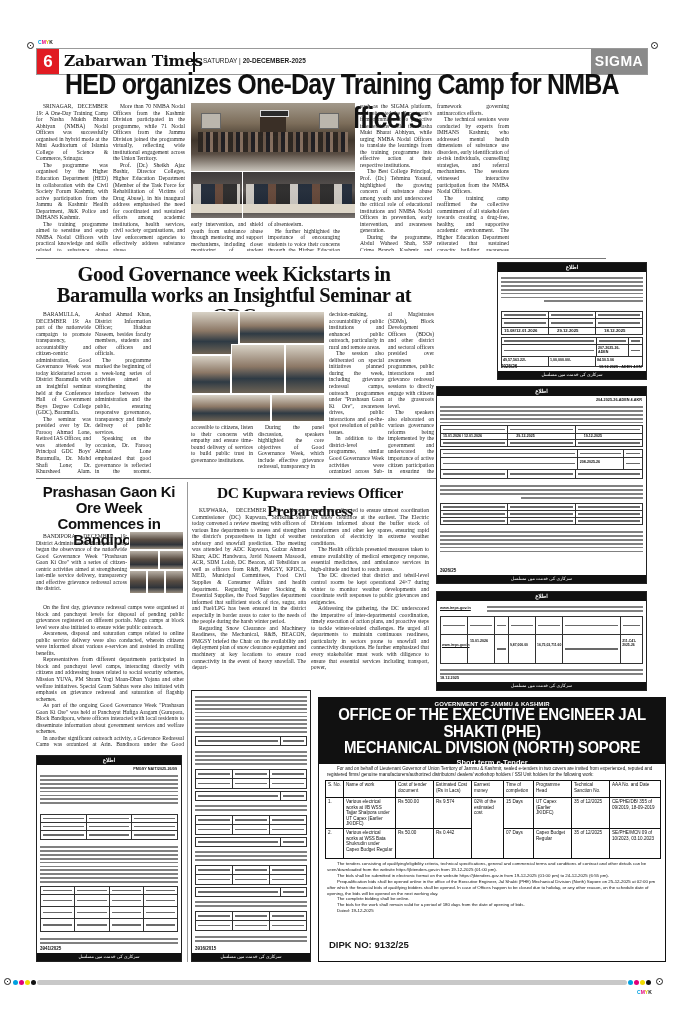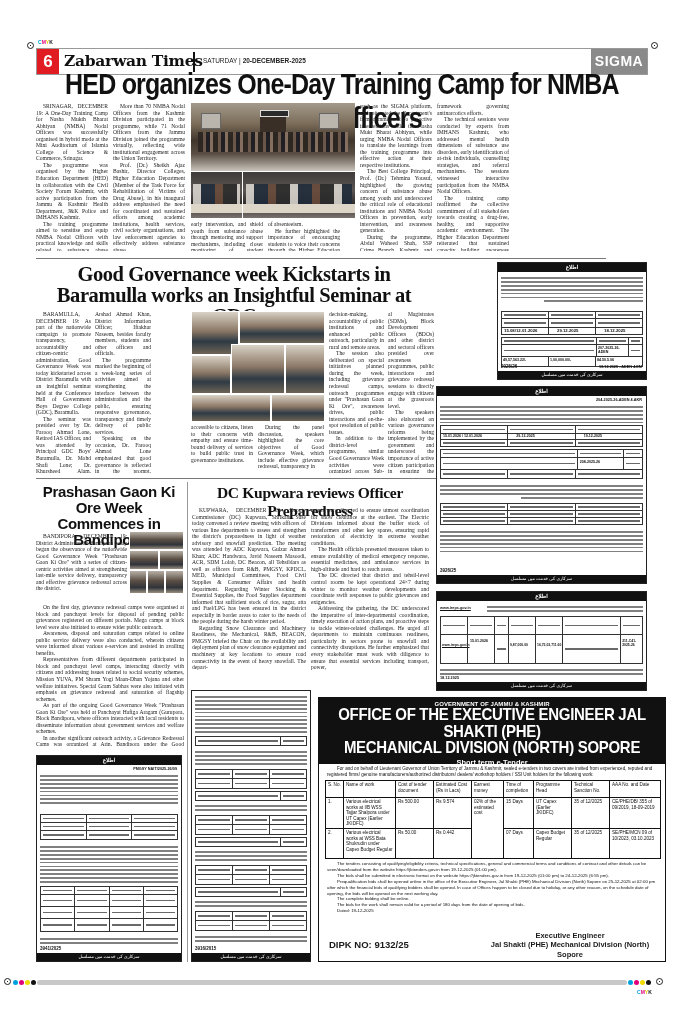--- a/index.html
+++ b/index.html
@@ -849,25 +849,20 @@
   </table>
   <div class="notes">
     <p>The tenders consisting of qualifying/eligibility criteria, technical specifications, general and commercial terms and conditions of contract and other details can be seen/downloaded from the website https://jktenders.gov.in from 19-12-2025 (01:00 pm).</p>
     <p>The bids shall be submitted in electronic format on the website https://jktenders.gov.in from 19-12-2025 (01:00 pm) to 24-12-2025 (6:55 pm).</p>
     <p>Prequalification bids shall be opened online in the office of the Executive Engineer, Jal Shakti (PHE) Mechanical Division (North) Sopore on 25-12-2025 at 02:00 pm after which the financial bids of qualifying bidders shall be opened. In case of Offices happen to be closed due to holiday, or any other reason, on the schedule date of opening, the bids will be opened on the next working day.</p>
     <p>The complete bidding shall be online.</p>
     <p>The bids for the work shall remain valid for a period of 180 days from the date of opening of bids.</p>
     <p>Dated: 19-12-2025</p>
   </div>
   <div class="dipk">DIPK NO: 9132/25</div>
-  <div class="sign">
-    <div>Executive Engineer</div>
-    <div>Jal Shakti (PHE) Mechanical Division (North)</div>
-    <div>Sopore</div>
-  </div>
 </div>
 
 <div class="reg" style="left:4px;top:978px;"></div>
 <div class="dot" style="left:13px;top:980px;background:#00a0e0;"></div>
 <div class="dot" style="left:19px;top:980px;background:#e0007a;"></div>
 <div class="dot" style="left:25px;top:980px;background:#f2dc00;"></div>
 <div class="dot" style="left:31px;top:980px;background:#111;"></div>
 <div class="graybar" style="left:37px;width:590px;"></div>
 <div class="dot" style="left:628px;top:980px;background:#00a0e0;"></div>
 <div class="dot" style="left:634px;top:980px;background:#e0007a;"></div>

